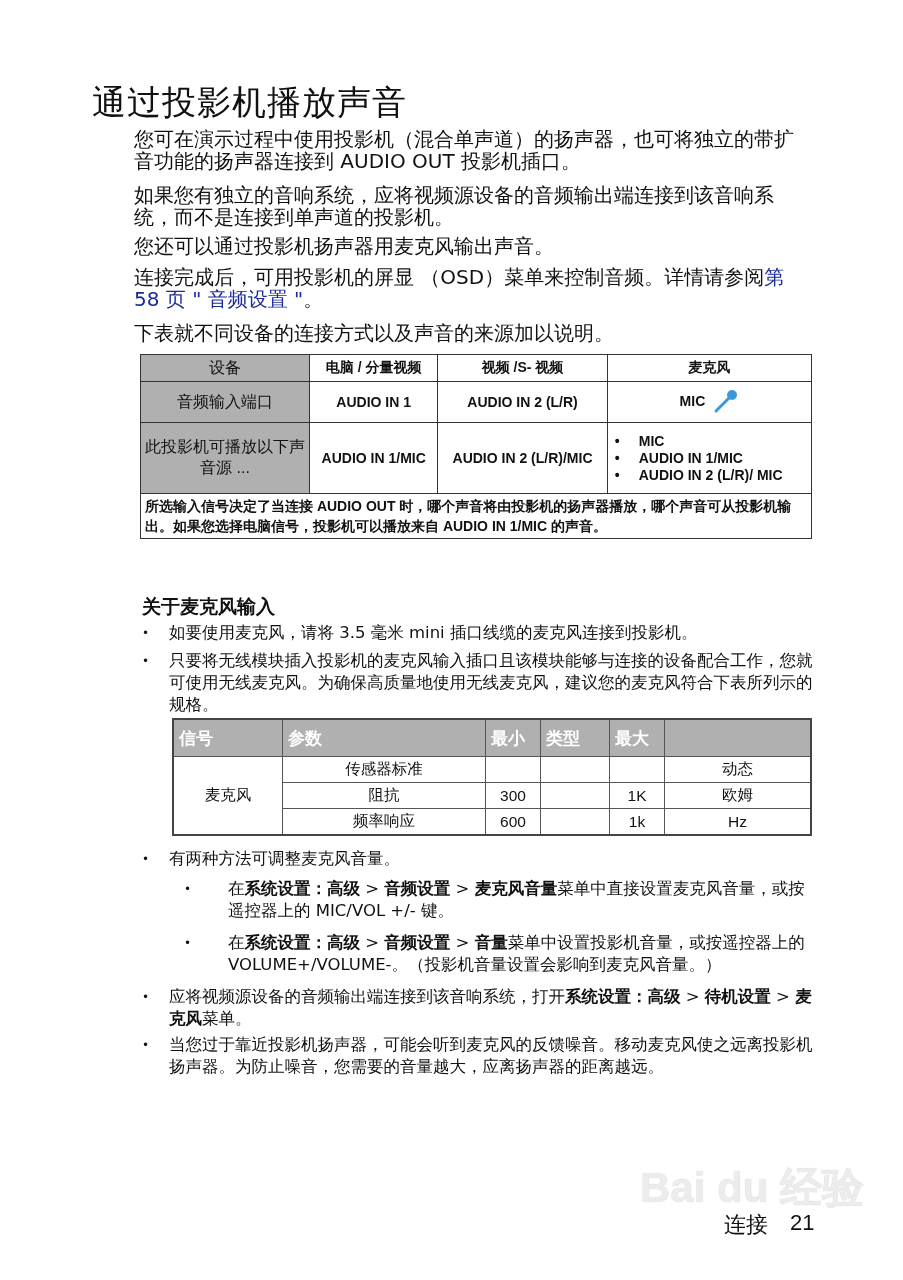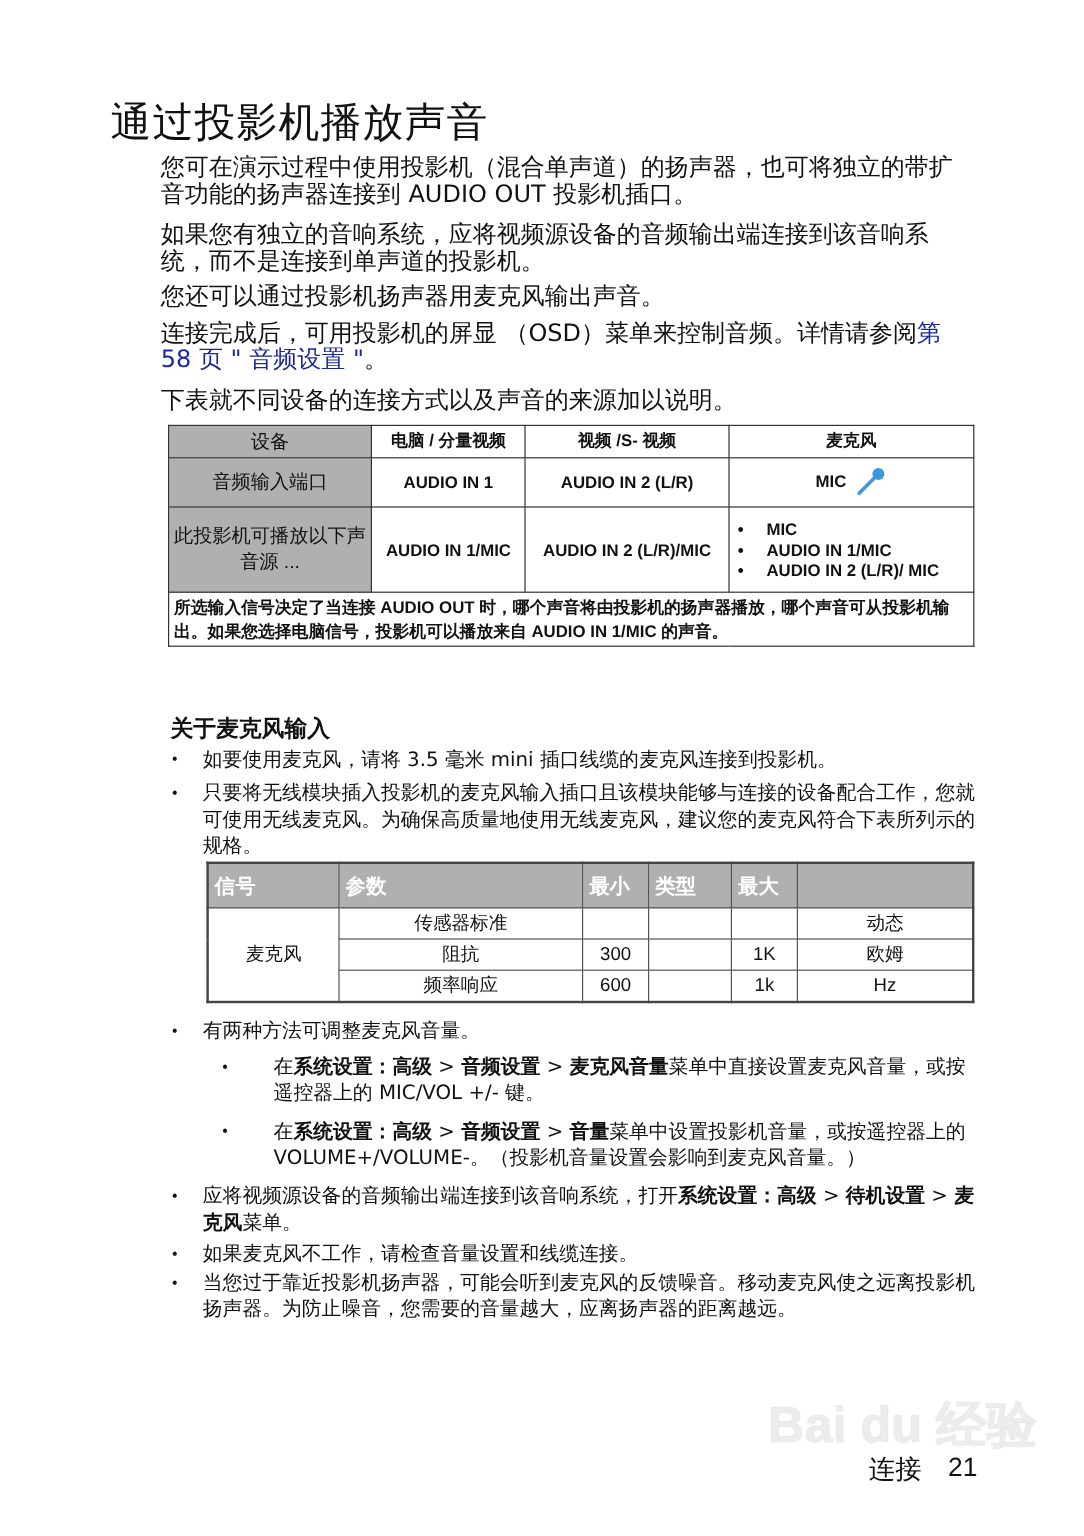--- a/index.html
+++ b/index.html
@@ -142,21 +142,20 @@
   <li style="margin-bottom:8px">有两种方法可调整麦克风音量。</li>
   <li class="sub" style="margin-bottom:10px">
     <span>在</span><b>系统设置：高级</b><span> &gt; </span><b>音频设置</b><span> &gt; </span><b>麦克风音量</b><span>菜单中直接设置麦克风音量，或按遥控器上的 MIC/VOL +/- 键。</span>
   </li>
   <li class="sub" style="margin-bottom:10px">
     <span>在</span><b>系统设置：高级</b><span> &gt; </span><b>音频设置</b><span> &gt; </span><b>音量</b><span>菜单中设置投影机音量，或按遥控器上的 VOLUME+/VOLUME-。（投影机音量设置会影响到麦克风音量。）</span>
   </li>
   <li style="margin-bottom:4px">
     <span>应将视频源设备的音频输出端连接到该音响系统，打开</span><b>系统设置：高级</b><span> &gt; </span><b>待机设置</b><span> &gt; </span><b>麦克风</b><span>菜单。</span>
   </li>
-  <li style="margin-bottom:2px">如果麦克风不工作，请检查音量设置和线缆连接。</li>
   <li>当您过于靠近投影机扬声器，可能会听到麦克风的反馈噪音。移动麦克风使之远离投影机扬声器。为防止噪音，您需要的音量越大，应离扬声器的距离越远。</li>
 </ul>
 
 <div class="watermark">
   <span class="wm-big">Bai du 经验</span>
 </div>
 
 <span class="footer" style="left:724px">连接</span>
 <span class="footer" style="left:790px; font-family:'Liberation Sans',sans-serif;">21</span>
 

